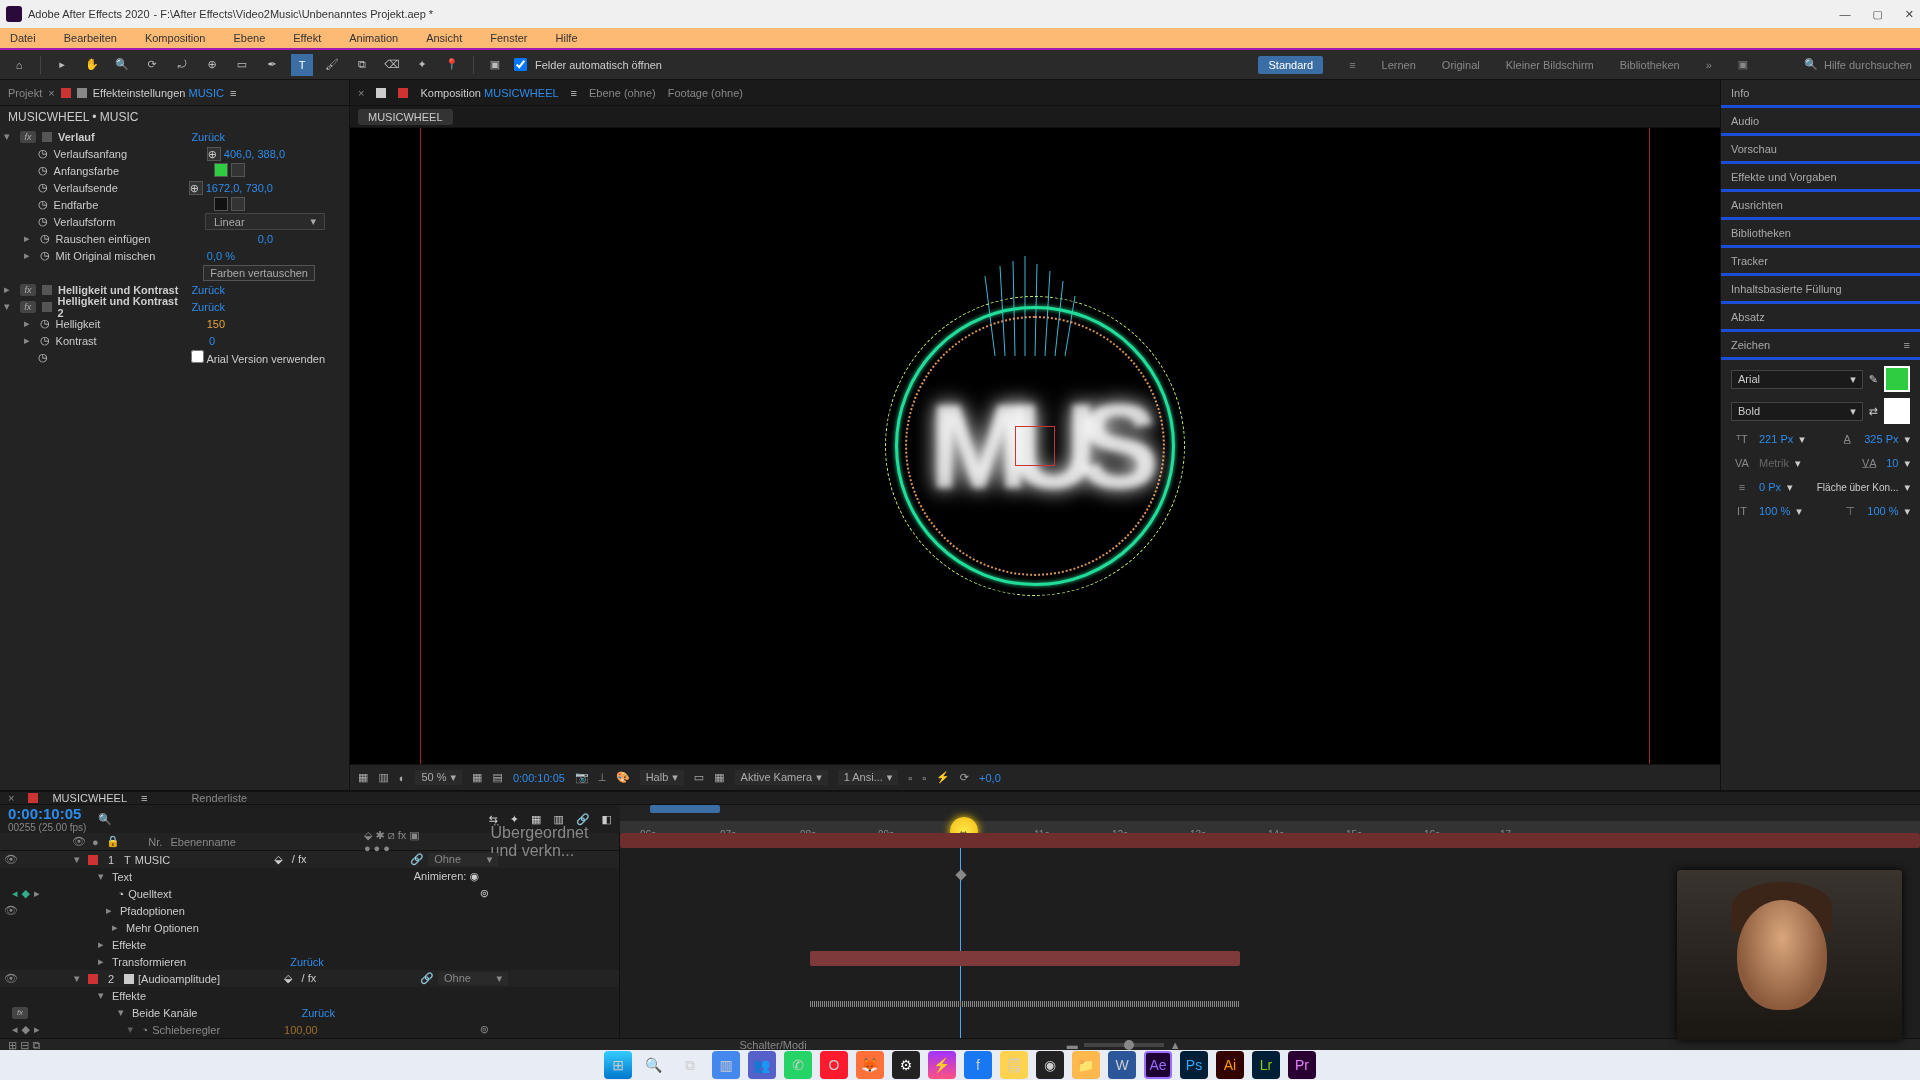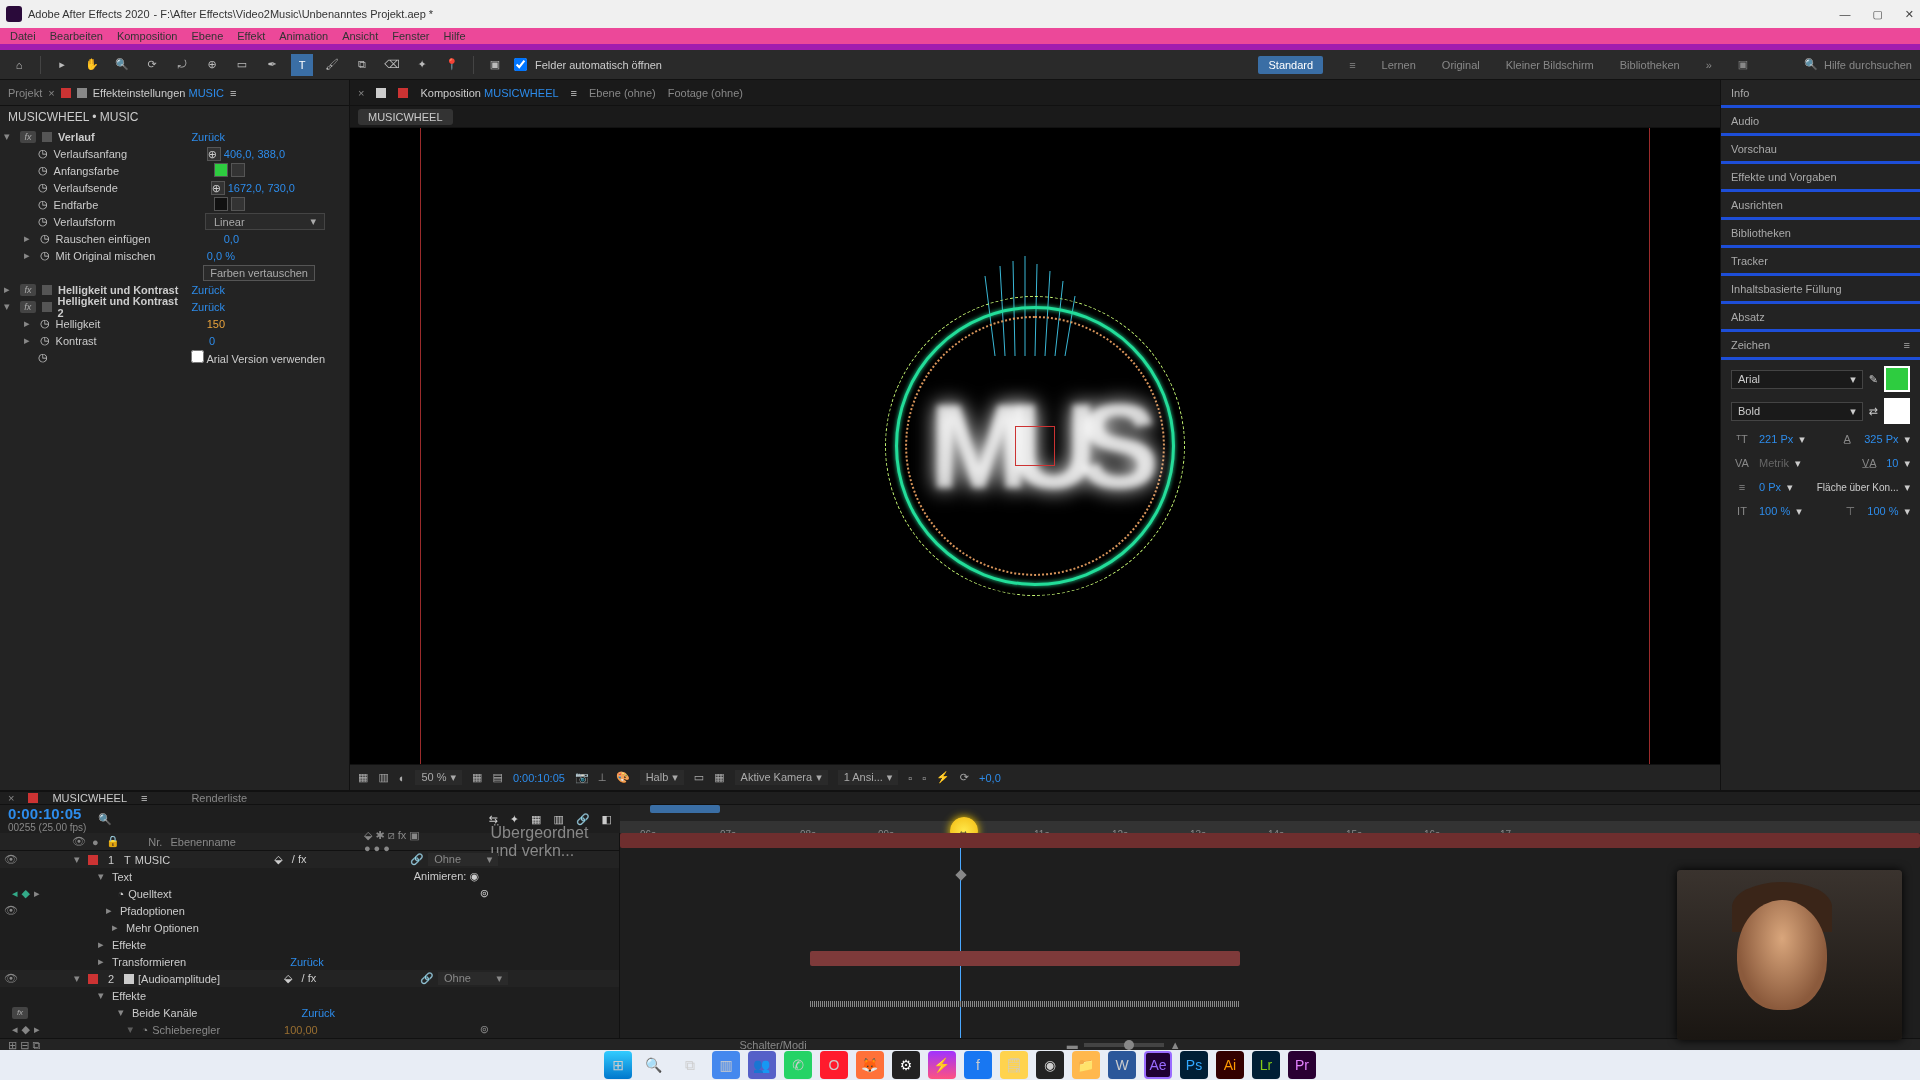--- a/index.html
+++ b/index.html
@@ -4,21 +4,21 @@
 <style>
 * { margin:0; padding:0; box-sizing:border-box; font-family:'Segoe UI',Arial,sans-serif; font-size:11px; user-select:none; }
 body { background:#1e1e1e; color:#ccc; overflow:hidden; width:1920px; height:1080px; }
 
 
 .titlebar { height:28px; background:#f0f0f0; display:flex; align-items:center; padding:0 6px; color:#333; }
 .titlebar .ae-logo { width:16px; height:16px; background:#2a0a3a; border-radius:3px; margin-right:6px; }
 .titlebar .wincontrols { margin-left:auto; display:flex; gap:22px; font-size:13px; color:#444; }
 
 
-.menubar { height:22px; background:#ec4899; display:flex; align-items:center; gap:14px; padding:0 10px; color:#333; border-bottom:6px solid #a21caf; }
+.menubar { height:22px; background:#fdba74; display:flex; align-items:center; gap:28px; padding:0 10px; color:#333; border-bottom:2px solid #a21caf; }
 .menubar span { cursor:pointer; }
 
 
 .toolbar { height:30px; background:#2a2a2a; display:flex; align-items:center; padding:0 8px; gap:8px; border-bottom:1px solid #111; }
 .tool-btn { width:22px; height:22px; display:flex; align-items:center; justify-content:center; color:#bbb; }
 .tool-btn.active { background:#3a6ea5; color:#fff; }
 .tool-sep { width:1px; height:18px; background:#444; margin:0 2px; }
 .workspace-tabs { margin-left:auto; display:flex; gap:26px; color:#888; align-items:center; }
 .workspace-tabs .ws-active { background:#3a6ea5; color:#fff; padding:3px 10px; border-radius:2px; }
 .search-help { display:flex; align-items:center; gap:6px; margin-left:30px; color:#888; }
@@ -211,21 +211,21 @@
     <div class="effect-row">
         <span class="indent2"></span>
         <span>◷</span>
         <span>Anfangsfarbe</span>
         <span style="margin-left:auto;margin-right:100px"><span class="color-swatch" style="background:#2ecc40"></span> <span class="color-swatch" style="background:#333"></span></span>
       </div>
     <div class="effect-row">
         <span class="indent2"></span>
         <span>◷</span>
         <span>Verlaufsende</span>
-        <span style="margin-left:auto;margin-right:50px"><span style="display:inline-block;width:14px;height:14px;border:1px solid #555;background:#333">⊕</span> <span class="link-val">1672,0, 730,0</span></span>
+        <span style="margin-left:auto;margin-right:72px"><span style="display:inline-block;width:14px;height:14px;border:1px solid #555;background:#333">⊕</span> <span class="link-val">1672,0, 730,0</span></span>
       </div>
     <div class="effect-row">
         <span class="indent2"></span>
         <span>◷</span>
         <span>Endfarbe</span>
         <span style="margin-left:auto;margin-right:100px"><span class="color-swatch" style="background:#111"></span> <span class="color-swatch" style="background:#333"></span></span>
       </div>
     <div class="effect-row">
         <span class="indent2"></span>
         <span>◷</span>
@@ -233,21 +233,21 @@
         <span style="margin-left:auto;margin-right:20px"><span class="dd">
             <span>Linear</span>
             <span>▾</span>
           </span></span>
       </div>
     <div class="effect-row">
         <span class="indent1"></span>
         <span class="twirl">▸</span>
         <span>◷</span>
         <span>Rauschen einfügen</span>
-        <span class="link-val" style="margin-left:auto;margin-right:106px">0,0</span>
+        <span class="link-val" style="margin-left:auto;margin-right:72px">0,0</span>
       </div>
     <div class="effect-row">
         <span class="indent1"></span>
         <span class="twirl">▸</span>
         <span>◷</span>
         <span>Mit Original mischen</span>
         <span class="link-val" style="margin-left:auto;margin-right:110px">0,0 %</span>
       </div>
     <div class="effect-row">
         <span class="indent2"></span>

